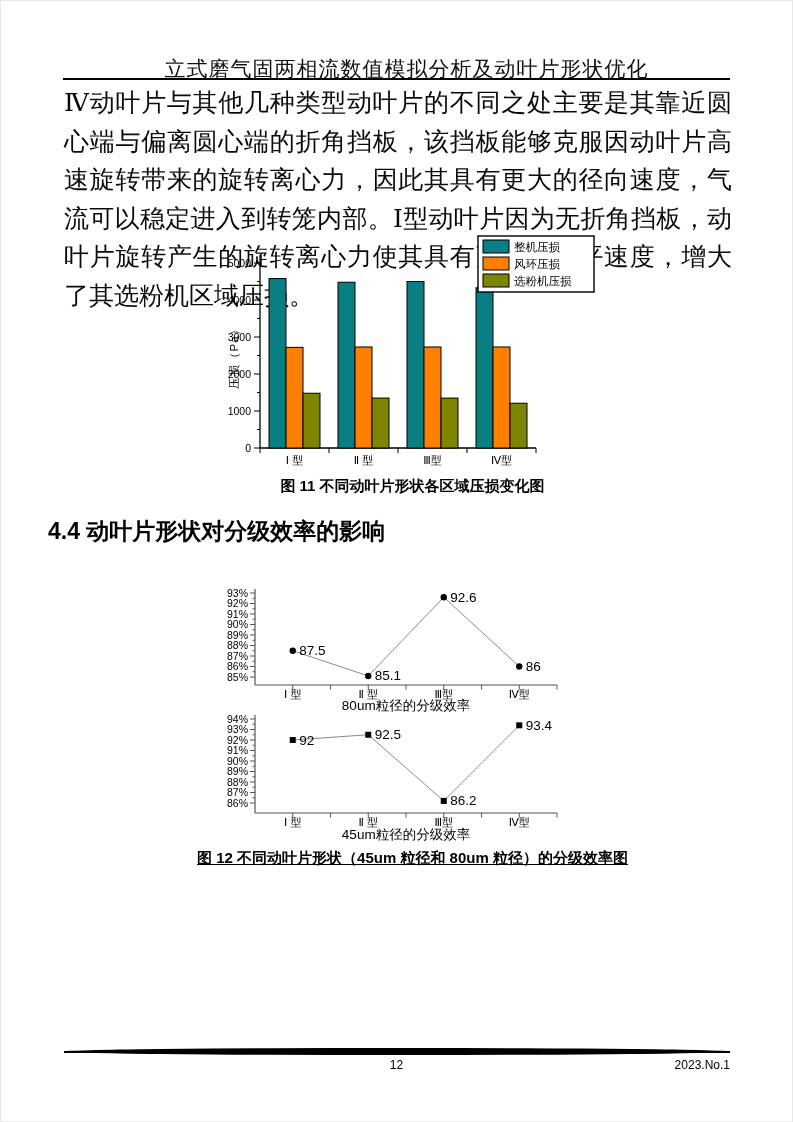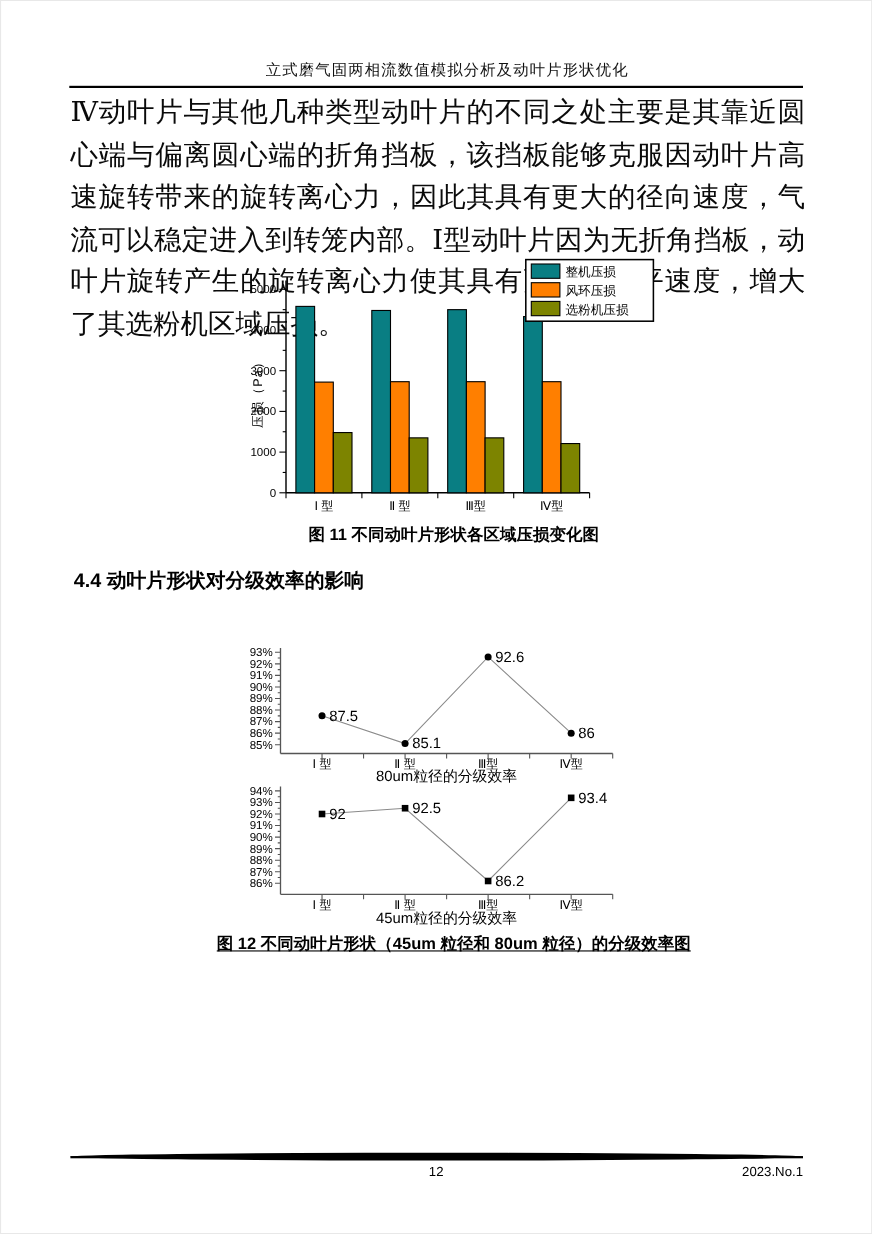--- a/index.html
+++ b/index.html
@@ -3,42 +3,42 @@
 <meta charset="utf-8">
 <style>
   html,body{margin:0;padding:0;background:#9a9a9a;}
   .page{
     position:relative;width:793px;height:1122px;margin:0 auto;background:#ffffff;
     font-family:"Liberation Serif","DejaVu Serif",serif;color:#000;overflow:hidden;
     box-shadow:inset 0 0 0 1px #e8e8e8;
   }
   .header-title{
     position:absolute;top:55px;left:0;right:0;text-align:center;
-    font-size:14px;letter-spacing:1px;color:#111;padding-left:20px;
+    font-size:21px;letter-spacing:1px;color:#111;padding-left:20px;
   }
   .header-rule{position:absolute;top:78px;left:63px;width:667px;height:2px;background:#000;}
   .para{
     position:absolute;left:64px;width:668px;font-size:25px;line-height:38.6px;
     text-align:justify;text-justify:inter-character;margin:0;color:#0a0a0a;
   }
   .para1{top:84px;}
   .para2{top:870px;text-indent:2em;}
   .chart{position:absolute;}
   .bar-chart{left:226px;top:230px;}
   .line-chart1{left:224px;top:583px;}
   .line-chart2{left:224px;top:710px;}
   .caption{
     position:absolute;left:0;right:0;text-align:center;
     font-family:"Liberation Sans","DejaVu Sans",sans-serif;font-weight:bold;font-size:15px;margin-left:32px;
   }
   .cap11{top:477px;}
   .cap12{top:849px;text-decoration:underline;}
   .section-heading{
-    position:absolute;left:67px;top:516px;
-    font-family:"Liberation Sans","DejaVu Sans",sans-serif;font-weight:bold;font-size:18px;
+    position:absolute;left:48px;top:516px;
+    font-family:"Liberation Sans","DejaVu Sans",sans-serif;font-weight:bold;font-size:23px;
   }
   .footer-ellipse{position:absolute;left:64px;top:1048px;width:666px;height:7px;background:#000;border-radius:50%;}
   .footer-hairline{position:absolute;left:64px;top:1051px;width:666px;height:1.5px;background:#000;}
   .footer-page{
     position:absolute;left:0;right:0;top:1058px;text-align:center;
     font-family:"Liberation Sans","DejaVu Sans",sans-serif;font-size:12px;
   }
   .footer-issue{
     position:absolute;right:63px;top:1058px;
     font-family:"Liberation Sans","DejaVu Sans",sans-serif;font-size:12px;

